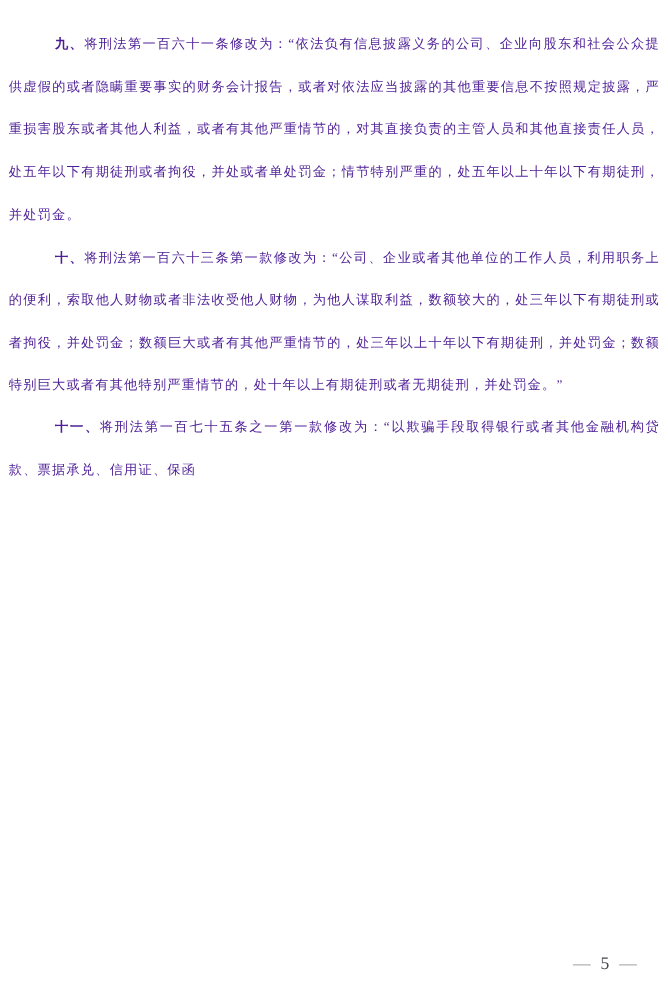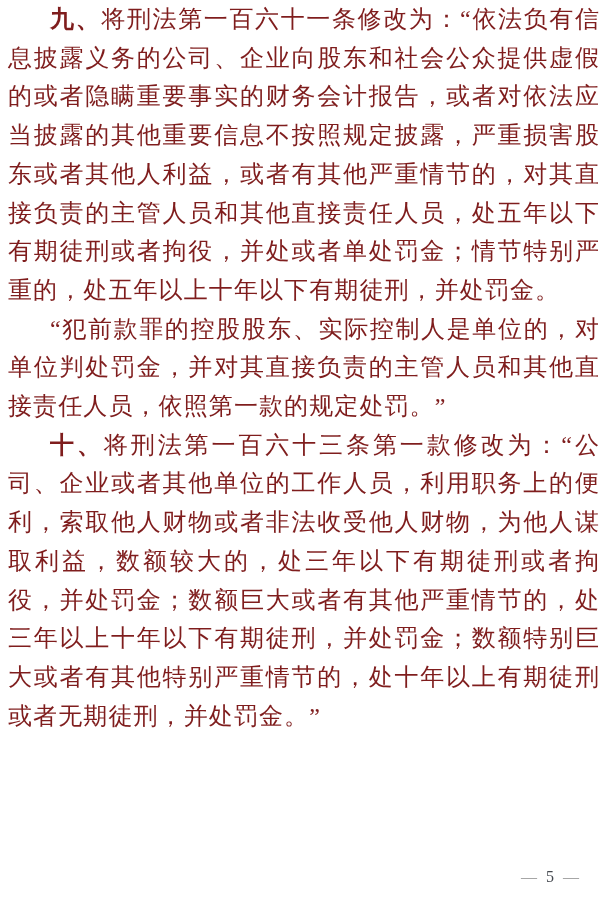--- a/index.html
+++ b/index.html
@@ -17,23 +17,23 @@
   .doc-page {
     position: absolute;
     inset: 0;
     background: #ffffff;
   }
   .doc-body {
     position: absolute;
     left: 8px;
     top: 0;
     width: 592px;
-    padding-top: 0;
-    color: #7f1d1d;
-    font-size: 24px;
+    padding-top: 21px;
+    color: #4c1d95;
+    font-size: 12px;
     line-height: 38.7px;
     letter-spacing: 1.1px;
     text-align: justify;
     text-justify: inter-character;
   }
   .para {
     margin: 0;
     text-indent: 42px;
   }
   .item-num {
@@ -59,22 +59,22 @@
     color: #44484f;
   }
 </style>
 </head>
 <body>
 
 <div class="doc-page">
 
   <div class="doc-body" id="doc-body">
       <p class="para"><span class="item-num">九、</span>将刑法第一百六十一条修改为：“依法负有信息披露义务的公司、企业向股东和社会公众提供虚假的或者隐瞒重要事实的财务会计报告，或者对依法应当披露的其他重要信息不按照规定披露，严重损害股东或者其他人利益，或者有其他严重情节的，对其直接负责的主管人员和其他直接责任人员，处五年以下有期徒刑或者拘役，并处或者单处罚金；情节特别严重的，处五年以上十年以下有期徒刑，并处罚金。</p>
-      <p class="para">“犯前款罪的控股股东、实际控制人是单位的，对单位判处罚金，并对其直接负责的主管人员和其他直接责任人员，依照第一款的规定处罚。”</p>
       <p class="para"><span class="item-num">十、</span>将刑法第一百六十三条第一款修改为：“公司、企业或者其他单位的工作人员，利用职务上的便利，索取他人财物或者非法收受他人财物，为他人谋取利益，数额较大的，处三年以下有期徒刑或者拘役，并处罚金；数额巨大或者有其他严重情节的，处三年以上十年以下有期徒刑，并处罚金；数额特别巨大或者有其他特别严重情节的，处十年以上有期徒刑或者无期徒刑，并处罚金。”</p>
+      <p class="para"><span class="item-num">十一、</span>将刑法第一百七十五条之一第一款修改为：“以欺骗手段取得银行或者其他金融机构贷款、票据承兑、信用证、保函</p>
     </div>
 
   <div class="footer">
     <span class="dash">—</span>
     <span class="page-num">5</span>
     <span class="dash">—</span>
   </div>
 
 </div>
 

